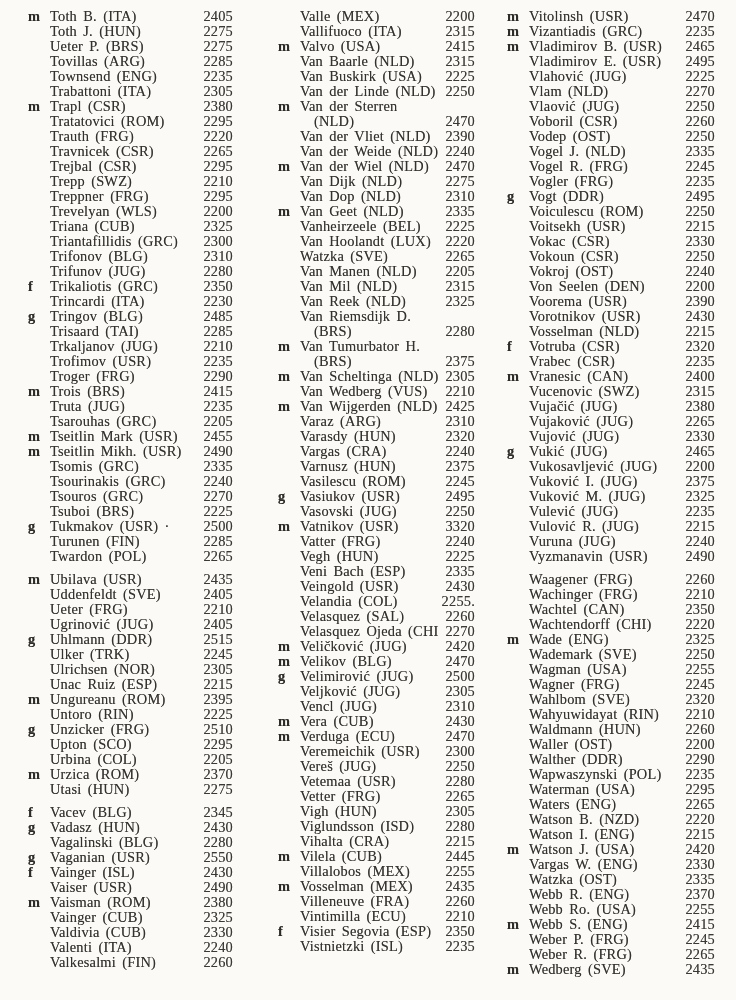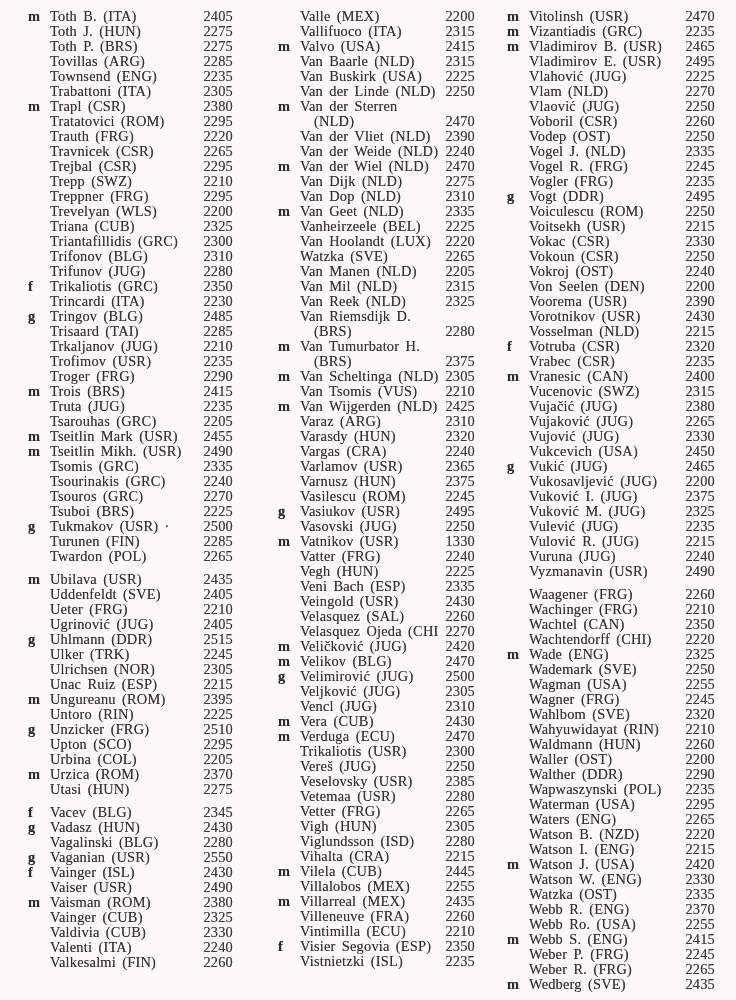--- a/index.html
+++ b/index.html
@@ -65,21 +65,21 @@
         <span class="name">Toth B. (ITA)</span>
         <span class="rating">2405</span>
       </div>
       <div class="row">
         <span class="prefix"></span>
         <span class="name">Toth J. (HUN)</span>
         <span class="rating">2275</span>
       </div>
       <div class="row">
         <span class="prefix"></span>
-        <span class="name">Toth P. (BRS)</span>
+        <span class="name">Ueter P. (BRS)</span>
         <span class="rating">2275</span>
       </div>
       <div class="row">
         <span class="prefix"></span>
         <span class="name">Tovillas (ARG)</span>
         <span class="rating">2285</span>
       </div>
       <div class="row">
         <span class="prefix"></span>
         <span class="name">Townsend (ENG)</span>
@@ -497,21 +497,21 @@
         <span class="name cont">(BRS)</span>
         <span class="rating">2375</span>
       </div>
       <div class="row">
         <span class="prefix">m</span>
         <span class="name">Van Scheltinga (NLD)</span>
         <span class="rating">2305</span>
       </div>
       <div class="row">
         <span class="prefix"></span>
-        <span class="name">Van Tsomis (VUS)</span>
+        <span class="name">Van Wedberg (VUS)</span>
         <span class="rating">2210</span>
       </div>
       <div class="row">
         <span class="prefix">m</span>
         <span class="name">Van Wijgerden (NLD)</span>
         <span class="rating">2425</span>
       </div>
       <div class="row">
         <span class="prefix"></span>
         <span class="name">Varaz (ARG)</span>
@@ -519,25 +519,20 @@
       </div>
       <div class="row">
         <span class="prefix"></span>
         <span class="name">Varasdy (HUN)</span>
         <span class="rating">2320</span>
       </div>
       <div class="row">
         <span class="prefix"></span>
         <span class="name">Vargas (CRA)</span>
         <span class="rating">2240</span>
-      </div>
-      <div class="row">
-        <span class="prefix"></span>
-        <span class="name">Varlamov (USR)</span>
-        <span class="rating">2365</span>
       </div>
       <div class="row">
         <span class="prefix"></span>
         <span class="name">Varnusz (HUN)</span>
         <span class="rating">2375</span>
       </div>
       <div class="row">
         <span class="prefix"></span>
         <span class="name">Vasilescu (ROM)</span>
         <span class="rating">2245</span>
@@ -548,41 +543,46 @@
         <span class="rating">2495</span>
       </div>
       <div class="row">
         <span class="prefix"></span>
         <span class="name">Vasovski (JUG)</span>
         <span class="rating">2250</span>
       </div>
       <div class="row">
         <span class="prefix">m</span>
         <span class="name">Vatnikov (USR)</span>
-        <span class="rating">1330</span>
+        <span class="rating">3320</span>
       </div>
       <div class="row">
         <span class="prefix"></span>
         <span class="name">Vatter (FRG)</span>
         <span class="rating">2240</span>
       </div>
       <div class="row">
         <span class="prefix"></span>
         <span class="name">Vegh (HUN)</span>
         <span class="rating">2225</span>
       </div>
       <div class="row">
         <span class="prefix"></span>
         <span class="name">Veni Bach (ESP)</span>
         <span class="rating">2335</span>
       </div>
       <div class="row">
         <span class="prefix"></span>
         <span class="name">Veingold (USR)</span>
         <span class="rating">2430</span>
+      </div>
+      <div class="row">
+        <span class="prefix"></span>
+        <span class="name">Velandia (COL)</span>
+        <span class="rating">2255.</span>
       </div>
       <div class="row">
         <span class="prefix"></span>
         <span class="name">Velasquez (SAL)</span>
         <span class="rating">2260</span>
       </div>
       <div class="row">
         <span class="prefix"></span>
         <span class="name">Velasquez Ojeda (CHI)</span>
         <span class="rating">2270</span>
@@ -617,35 +617,30 @@
         <span class="name">Vera (CUB)</span>
         <span class="rating">2430</span>
       </div>
       <div class="row">
         <span class="prefix">m</span>
         <span class="name">Verduga (ECU)</span>
         <span class="rating">2470</span>
       </div>
       <div class="row">
         <span class="prefix"></span>
-        <span class="name">Trikaliotis (USR)</span>
+        <span class="name">Veremeichik (USR)</span>
         <span class="rating">2300</span>
       </div>
       <div class="row">
         <span class="prefix"></span>
         <span class="name">Vereš (JUG)</span>
         <span class="rating">2250</span>
       </div>
       <div class="row">
         <span class="prefix"></span>
-        <span class="name">Veselovsky (USR)</span>
-        <span class="rating">2385</span>
-      </div>
-      <div class="row">
-        <span class="prefix"></span>
         <span class="name">Vetemaa (USR)</span>
         <span class="rating">2280</span>
       </div>
       <div class="row">
         <span class="prefix"></span>
         <span class="name">Vetter (FRG)</span>
         <span class="rating">2265</span>
       </div>
       <div class="row">
         <span class="prefix"></span>
@@ -667,21 +662,21 @@
         <span class="name">Vilela (CUB)</span>
         <span class="rating">2445</span>
       </div>
       <div class="row">
         <span class="prefix"></span>
         <span class="name">Villalobos (MEX)</span>
         <span class="rating">2255</span>
       </div>
       <div class="row">
         <span class="prefix">m</span>
-        <span class="name">Villarreal (MEX)</span>
+        <span class="name">Vosselman (MEX)</span>
         <span class="rating">2435</span>
       </div>
       <div class="row">
         <span class="prefix"></span>
         <span class="name">Villeneuve (FRA)</span>
         <span class="rating">2260</span>
       </div>
       <div class="row">
         <span class="prefix"></span>
         <span class="name">Vintimilla (ECU)</span>
@@ -838,25 +833,20 @@
         <span class="prefix"></span>
         <span class="name">Vujaković (JUG)</span>
         <span class="rating">2265</span>
       </div>
       <div class="row">
         <span class="prefix"></span>
         <span class="name">Vujović (JUG)</span>
         <span class="rating">2330</span>
       </div>
       <div class="row">
-        <span class="prefix"></span>
-        <span class="name">Vukcevich (USA)</span>
-        <span class="rating">2450</span>
-      </div>
-      <div class="row">
         <span class="prefix">g</span>
         <span class="name">Vukić (JUG)</span>
         <span class="rating">2465</span>
       </div>
       <div class="row">
         <span class="prefix"></span>
         <span class="name">Vukosavljević (JUG)</span>
         <span class="rating">2200</span>
       </div>
       <div class="row">
@@ -979,21 +969,21 @@
         <span class="name">Watson I. (ENG)</span>
         <span class="rating">2215</span>
       </div>
       <div class="row">
         <span class="prefix">m</span>
         <span class="name">Watson J. (USA)</span>
         <span class="rating">2420</span>
       </div>
       <div class="row">
         <span class="prefix"></span>
-        <span class="name">Watson W. (ENG)</span>
+        <span class="name">Vargas W. (ENG)</span>
         <span class="rating">2330</span>
       </div>
       <div class="row">
         <span class="prefix"></span>
         <span class="name">Watzka (OST)</span>
         <span class="rating">2335</span>
       </div>
       <div class="row">
         <span class="prefix"></span>
         <span class="name">Webb R. (ENG)</span>

